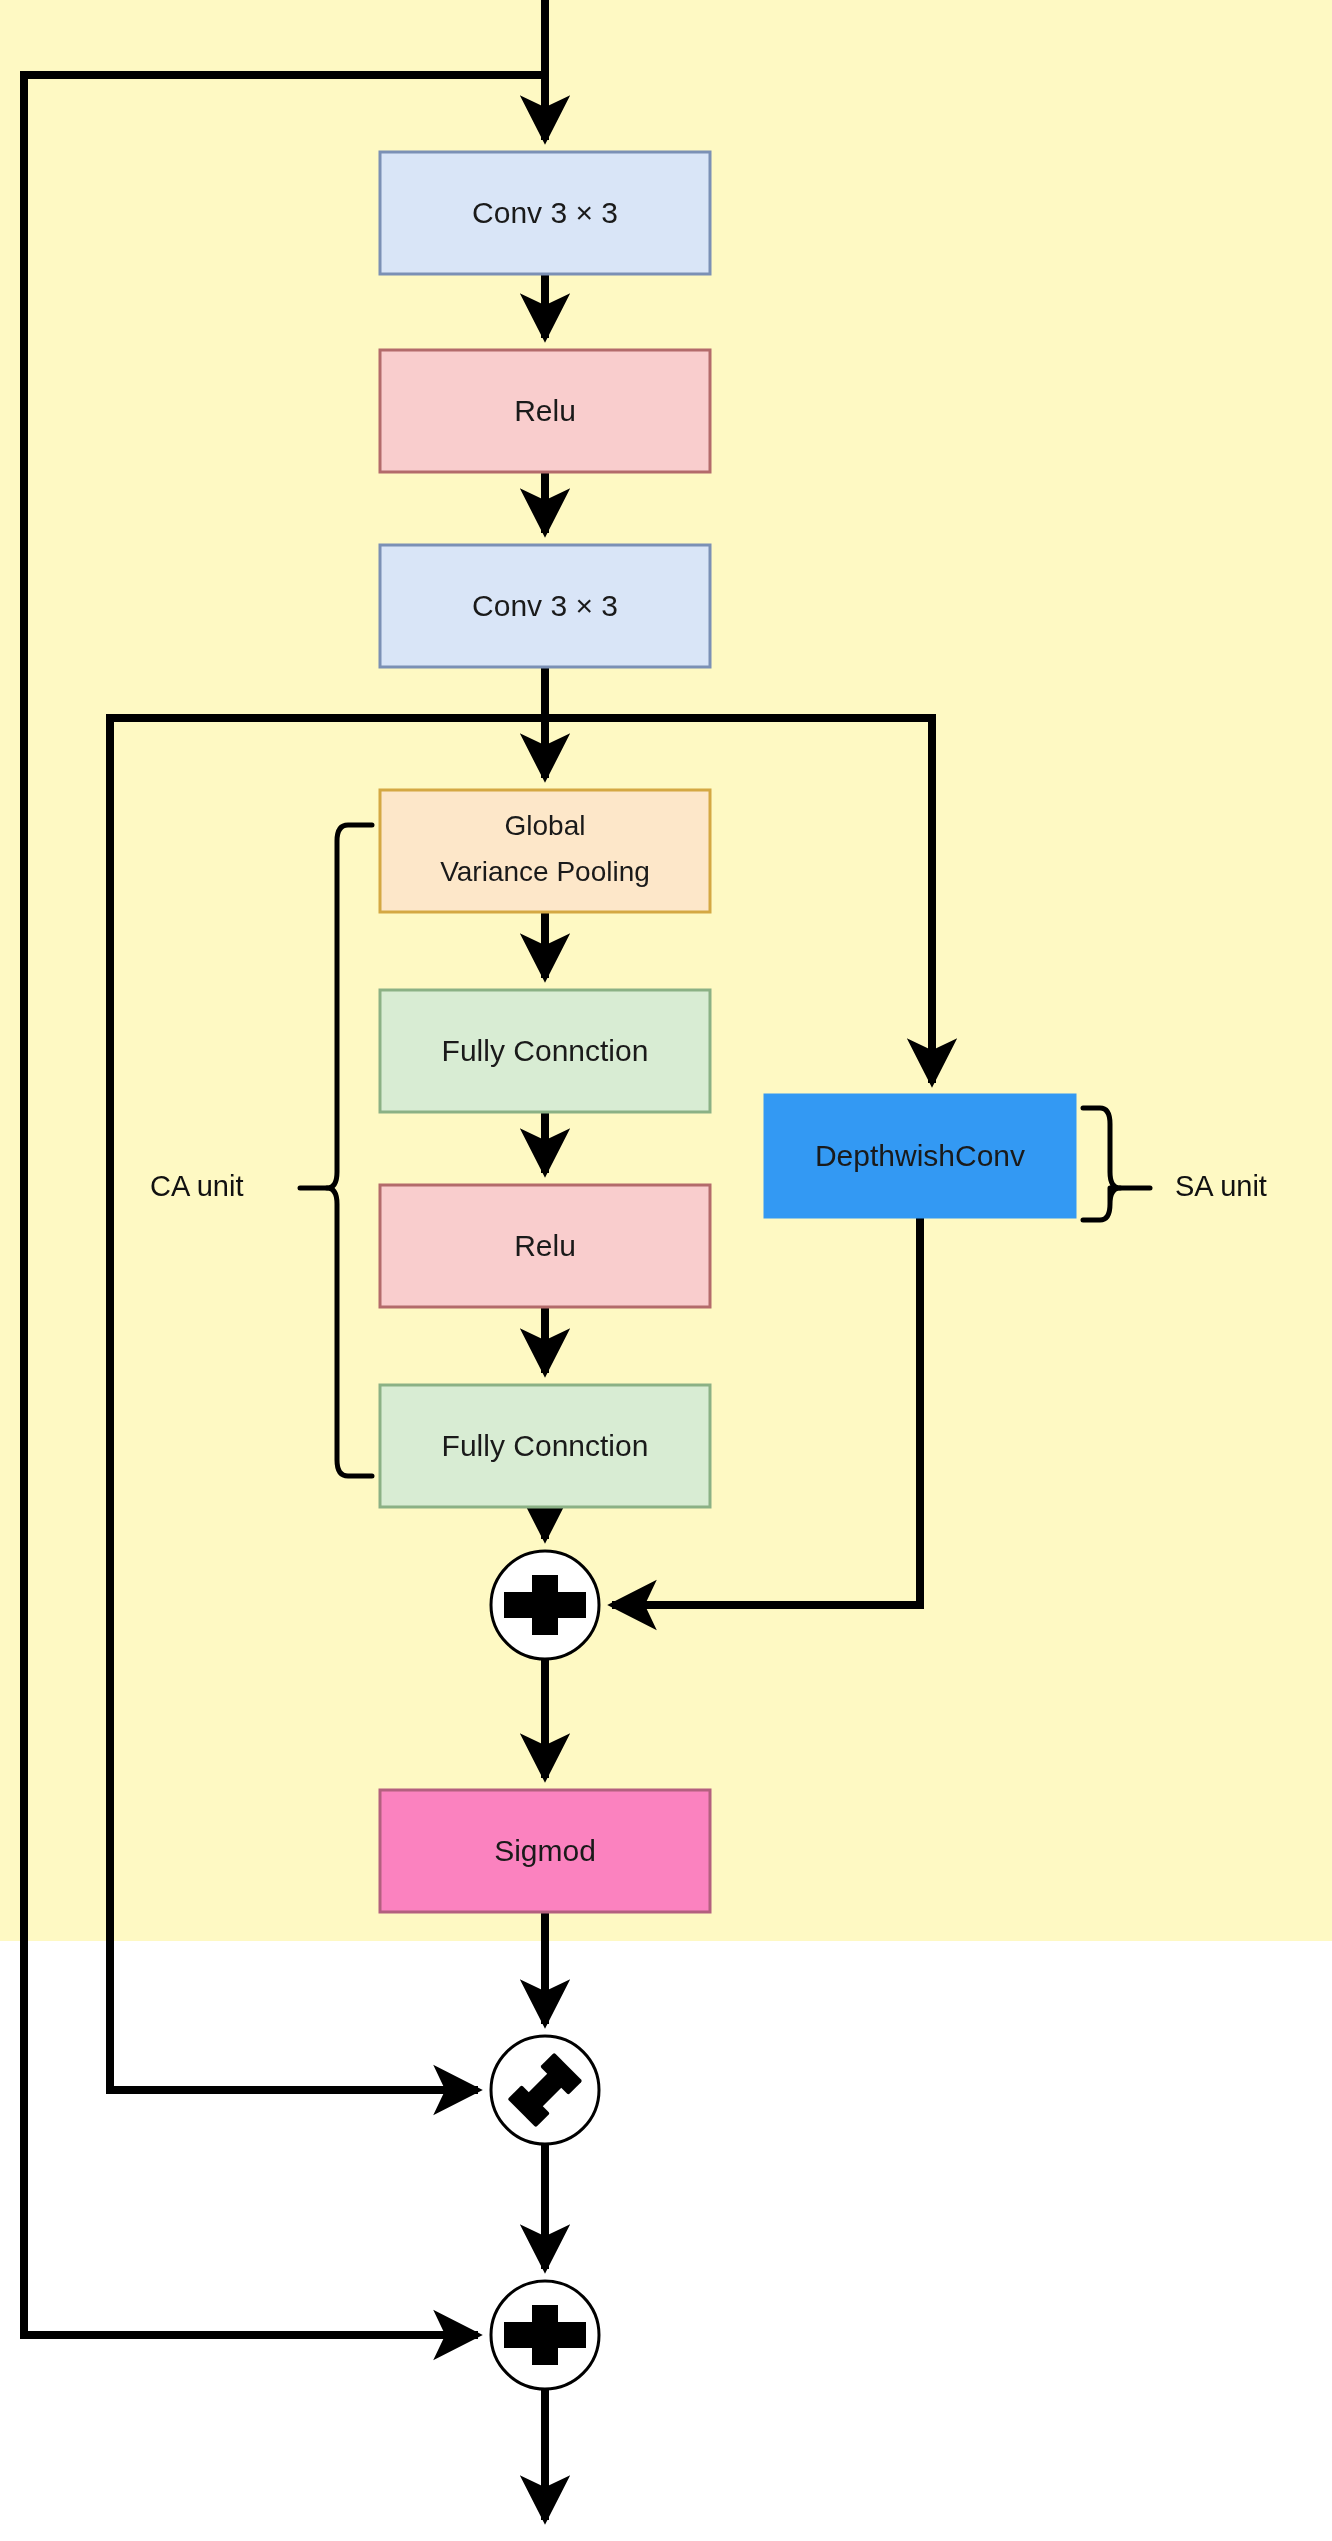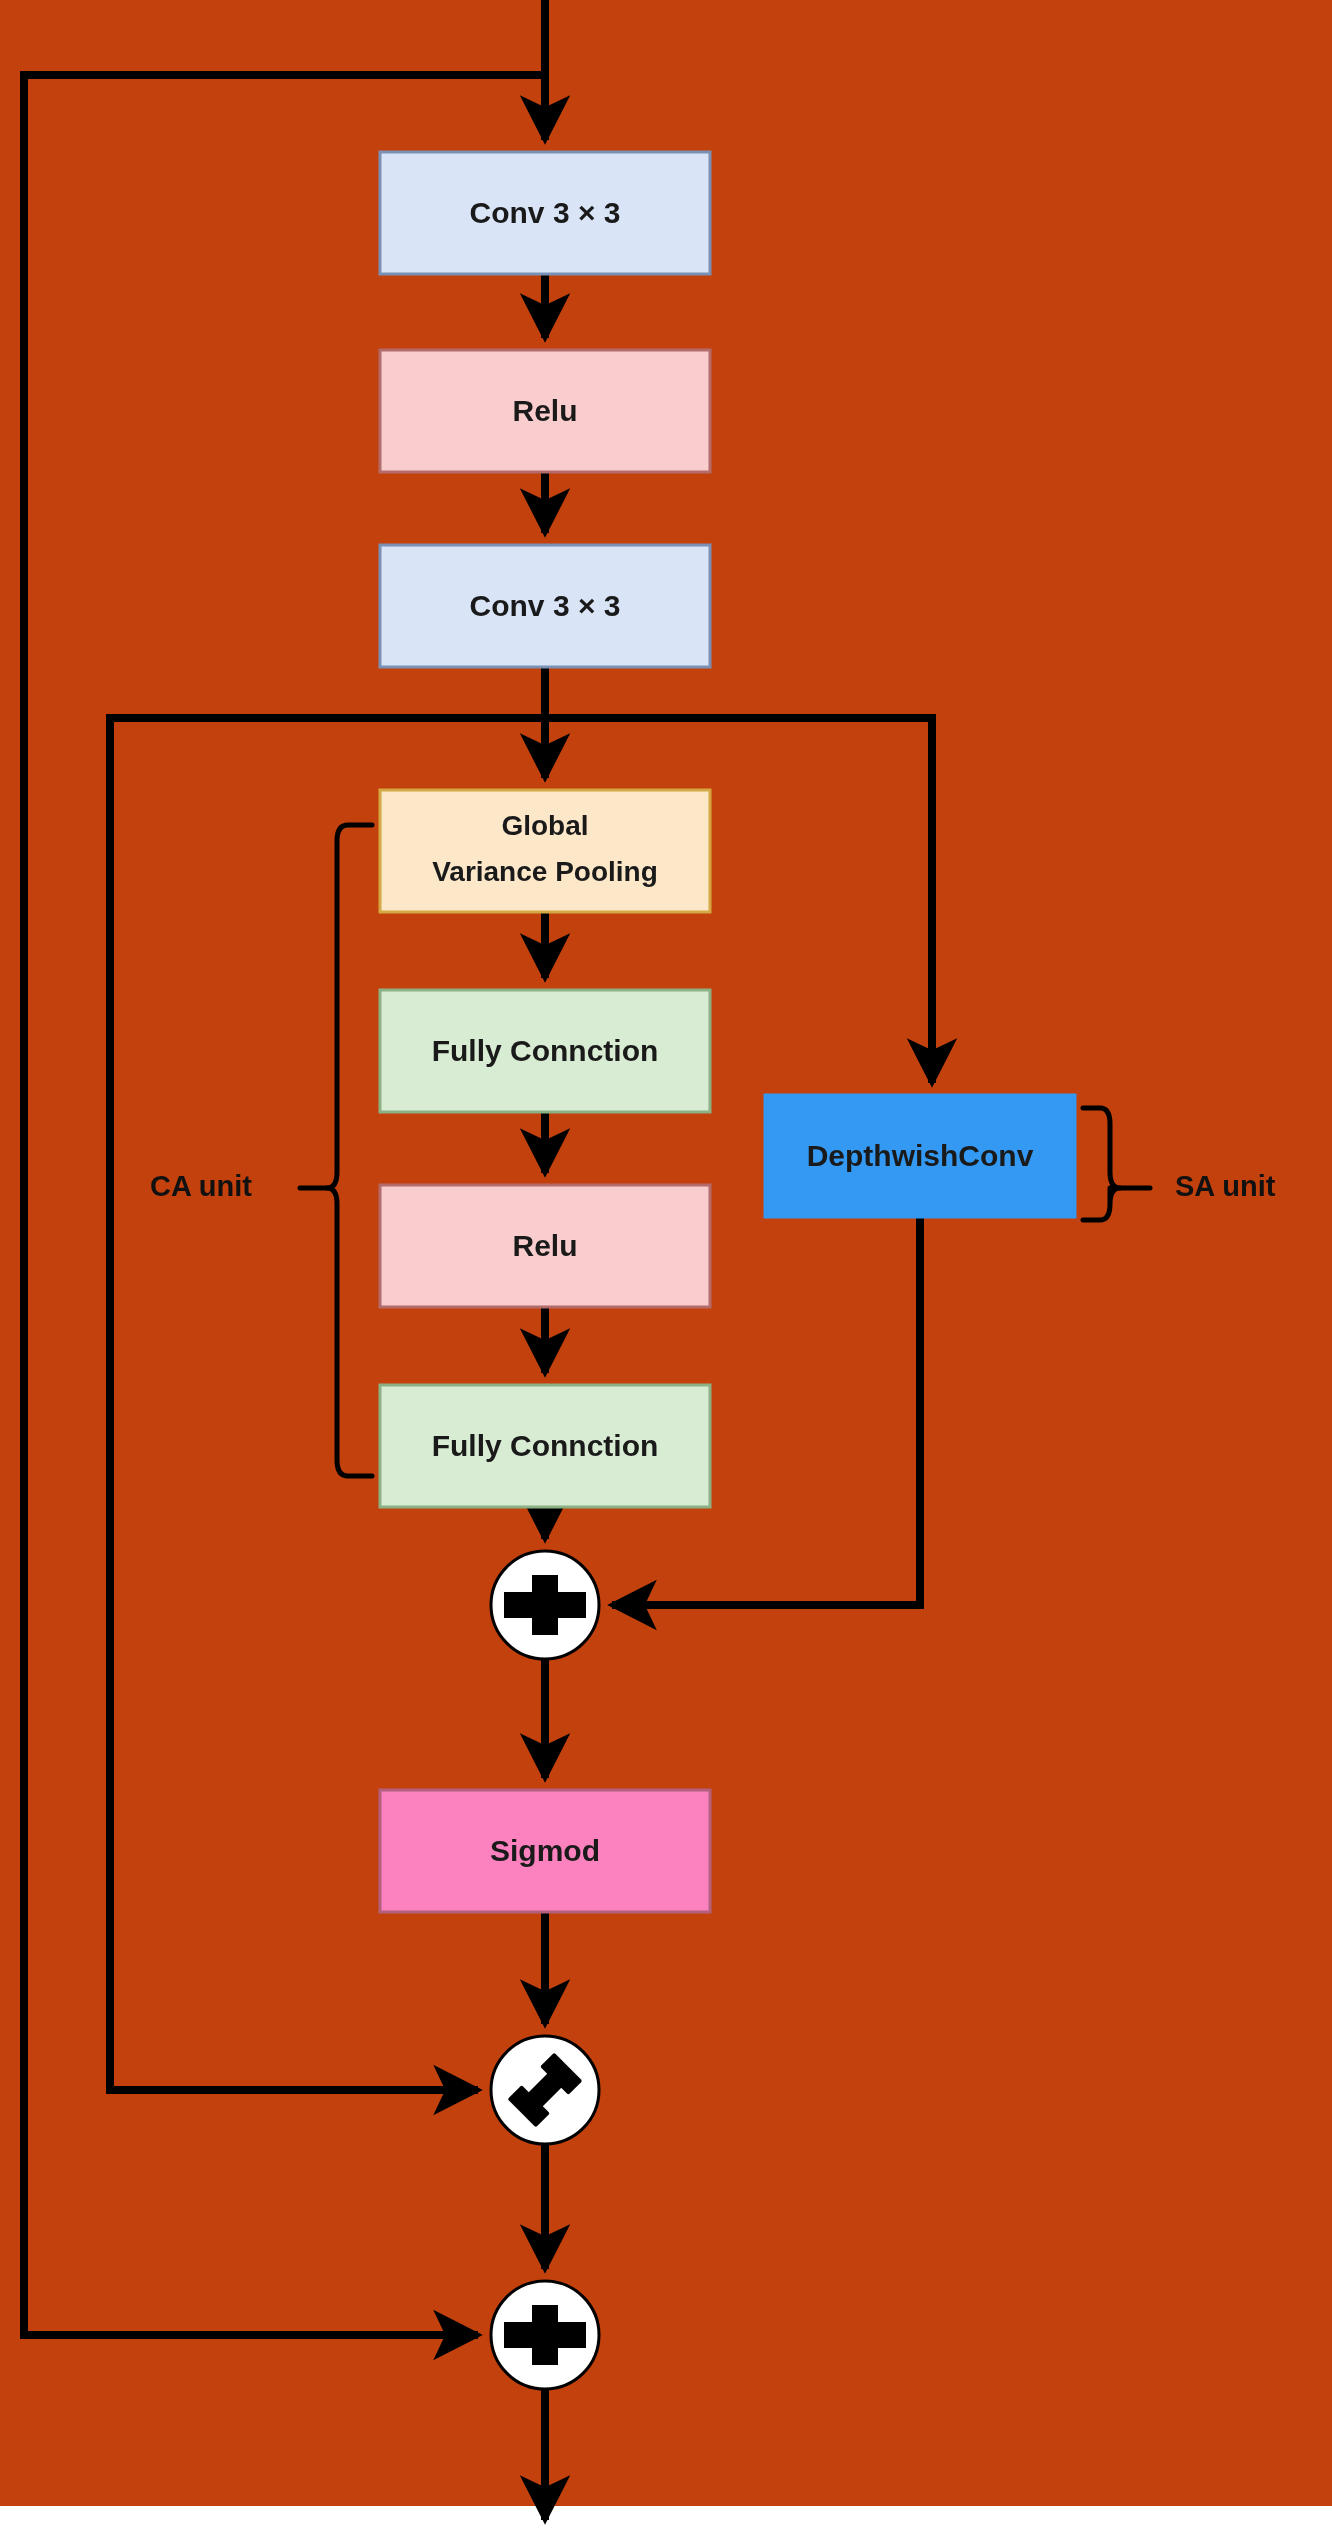--- a/index.html
+++ b/index.html
@@ -10,23 +10,22 @@
   }
   body {
     width: 1332px;
     height: 2541px;
     font-family: "Liberation Sans", sans-serif;
     overflow: hidden;
   }
   #diagram-root {
     position: relative;
     width: 1332px;
-    height: 2506px;
-    background: #c2410c;
-    font-weight: bold;
+    height: 1941px;
+    background: #fef9c3;
   }
   svg.canvas {
     position: absolute;
     top: 0;
     left: 0;
     width: 1332px;
     height: 2541px;
     display: block;
   }
   .node-label {

